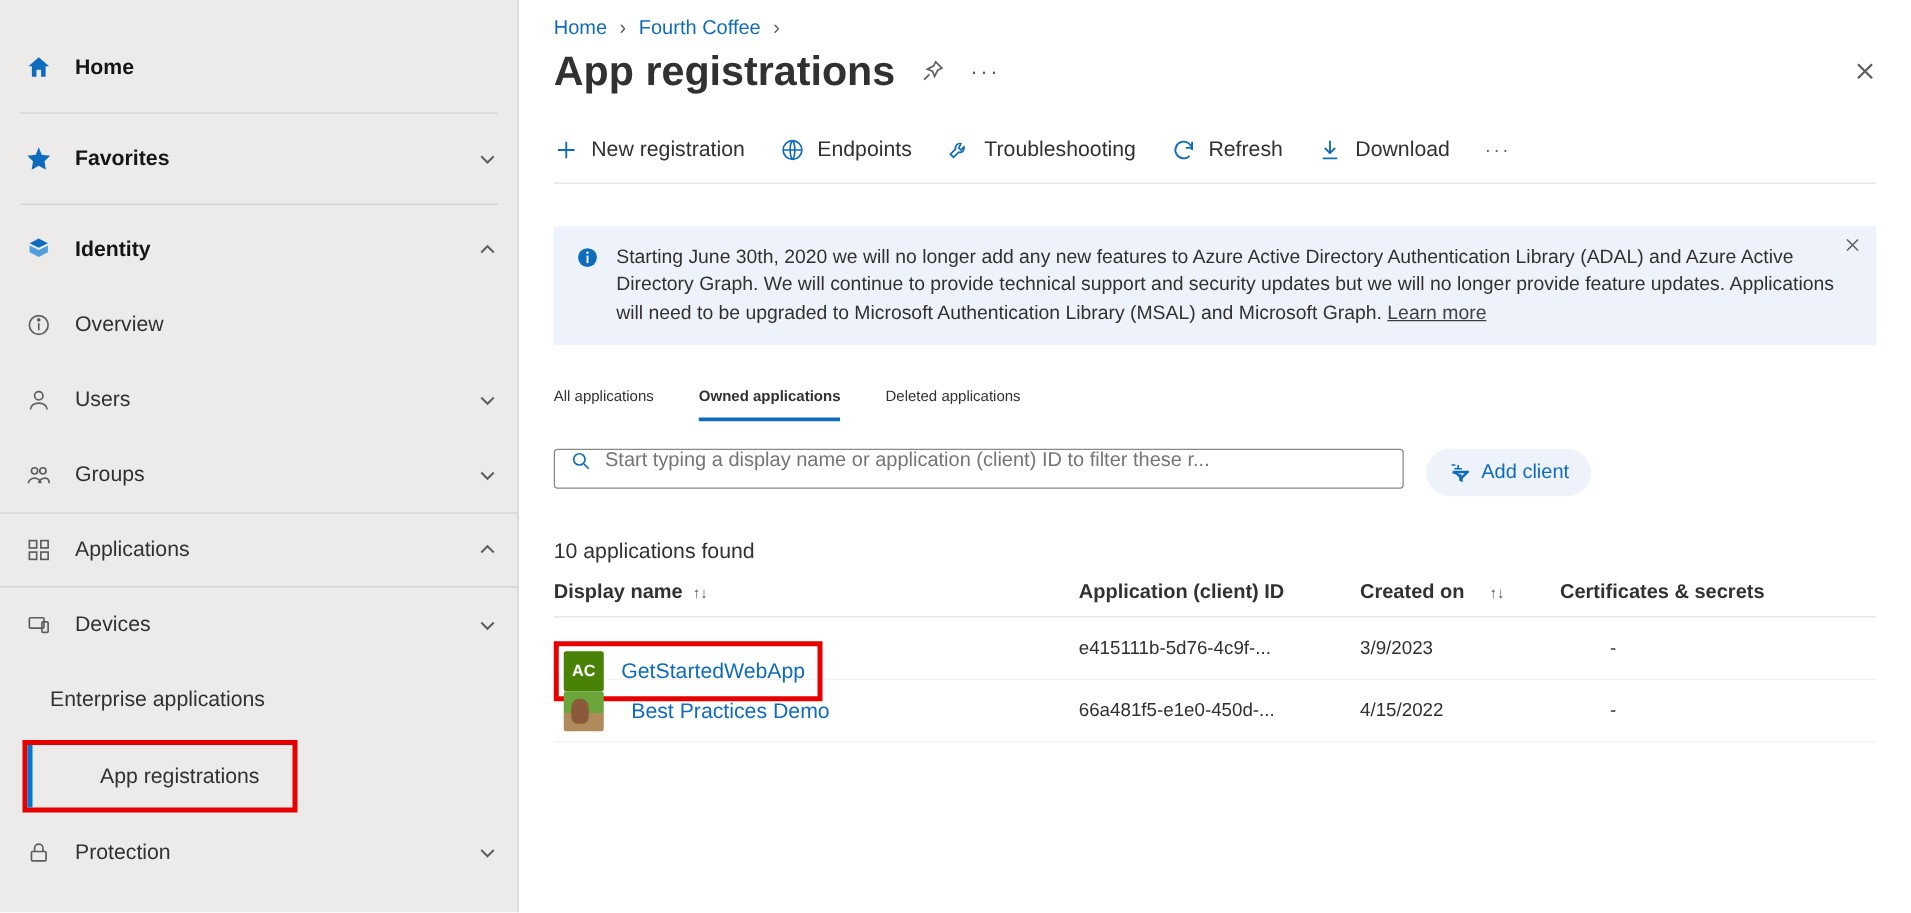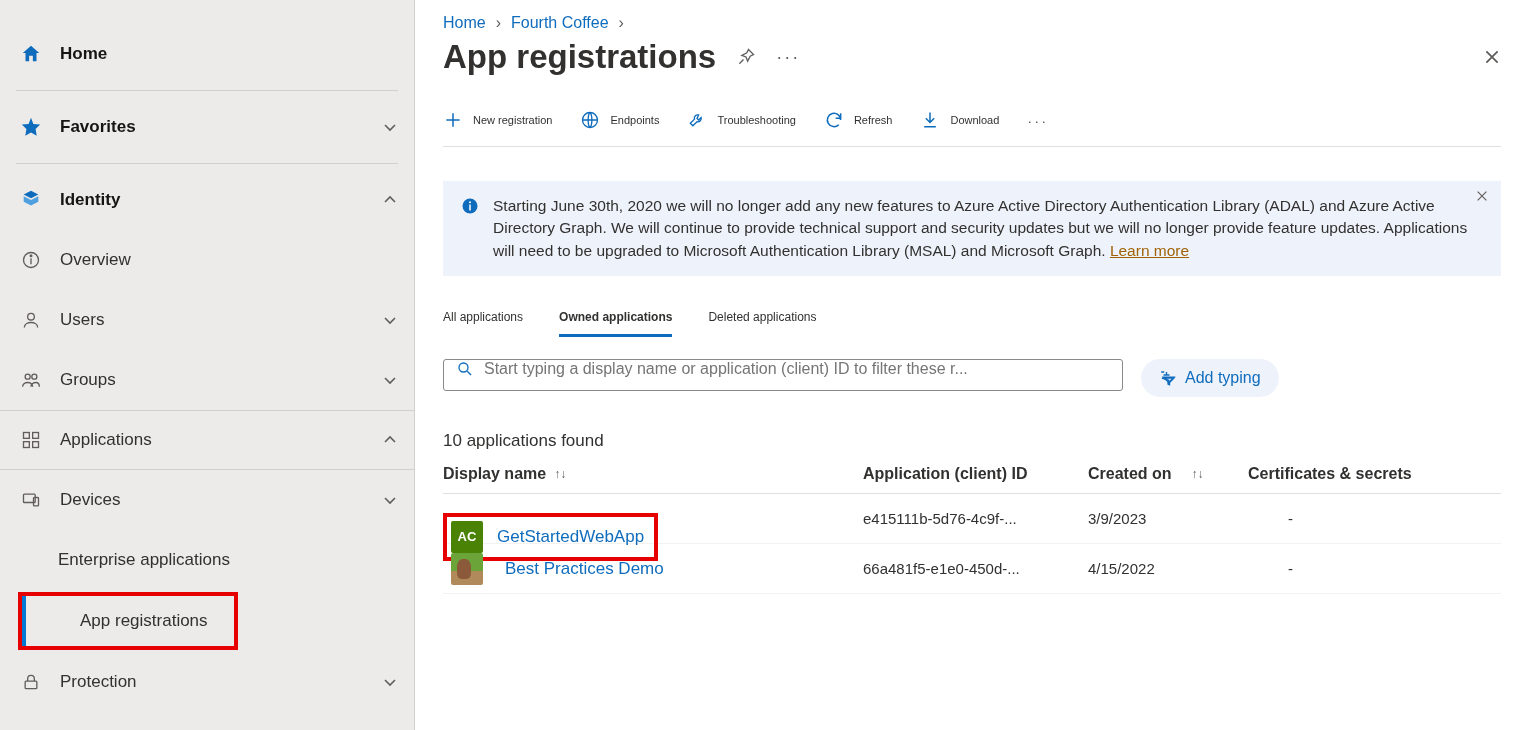--- a/index.html
+++ b/index.html
@@ -4,38 +4,38 @@
 <style>
 * { box-sizing: border-box; margin: 0; padding: 0; }
 body { font-family: "Segoe UI", Arial, sans-serif; font-size: 15px; color: #323130; background: #fff; display: flex; width: 1529px; height: 730px; overflow: hidden; }
 .sidebar { width: 415px; background: #edebe9; border-right: 1px solid #d2d0ce; padding-top: 24px; }
 .side-row { display: flex; align-items: center; height: 60px; padding: 0 16px; cursor: pointer; }
 .side-row .icon { width: 30px; display: flex; justify-content: center; color: #605e5c; }
 .side-row .label { flex: 1; font-size: 17px; padding-left: 14px; }
 .side-row .chev { color: #605e5c; }
 .side-row.bold .label { font-weight: 600; color: #161514; }
 .side-sep { border-bottom: 1px solid #d2d0ce; margin: 6px 16px; }
-.side-sub { padding-left: 58px; height: 60px; display: flex; align-items: center; font-size: 17px; }
+.side-sub { padding-left: 40px; height: 60px; display: flex; align-items: center; font-size: 17px; }
 .side-sub.active { border-left: 4px solid #0078d4; padding-left: 54px; }
 .redbox { border: 4px solid #e60000; margin-top: 36px; }
 .main { flex: 1; padding: 14px 28px 0 28px; overflow: hidden; }
 .breadcrumb { display: flex; align-items: center; gap: 10px; font-size: 16px; color: #605e5c; }
 .breadcrumb a { color: #0f6cbd; text-decoration: none; }
 .breadcrumb .sep { color: #605e5c; }
 .titlerow { display: flex; align-items: center; gap: 20px; margin-top: 6px; }
 .pagetitle { font-size: 33px; font-weight: 600; }
 .titlerow .ticon { color: #605e5c; cursor: pointer; font-size: 18px; }
 .closeX { margin-left: auto; font-size: 20px; color: #605e5c; cursor: pointer; }
 .toolbar { display: flex; align-items: center; gap: 28px; margin-top: 34px; padding-bottom: 16px; border-bottom: 1px solid #e1dfdd; }
-.tbtn { display: flex; align-items: center; gap: 10px; font-size: 11px; cursor: pointer; }
+.tbtn { display: flex; align-items: center; gap: 10px; font-size: 17px; cursor: pointer; }
 .tbtn .ticon { color: #0f6cbd; }
 .infobox { background: #eef3fb; display: flex; gap: 14px; padding: 14px 18px; margin-top: 34px; position: relative; font-size: 15.5px; line-height: 1.45; }
 .infobox .iicon { color: #0f6cbd; flex-shrink: 0; margin-top: 2px; }
 .infobox .dismiss { position: absolute; right: 12px; top: 8px; color: #605e5c; cursor: pointer; font-size: 14px; }
-.infobox a { color: #a16207; }
+.infobox a { color: #404040; }
 .tabs { display: flex; gap: 36px; margin-top: 34px; font-size: 12px; }
 .tab { padding-bottom: 10px; cursor: pointer; }
 .tab.active { font-weight: 600; border-bottom: 3px solid #0f6cbd; }
 .filterrow { display: flex; gap: 18px; margin-top: 22px; }
 .searchbox { flex: 0 0 680px; display: flex; align-items: flex-start; border: 1px solid #8a8886; border-radius: 3px; height: 32px; padding: 0 12px; color: #605e5c; gap: 10px; }
 .searchbox input { border: none; outline: none; flex: 1; font-size: 16px; color: #605e5c; background: transparent; text-overflow: ellipsis; }
 .addfilters { display: flex; align-items: center; gap: 8px; background: #eef3fb; color: #0f6cbd; padding: 0 18px; border-radius: 20px; height: 38px; font-size: 16px; cursor: pointer; }
 .resultcount { margin-top: 34px; font-size: 17px; }
 .thead { display: flex; margin-top: 14px; border-bottom: 1px solid #e1dfdd; padding-bottom: 10px; font-weight: 600; font-size: 16px; }
 .col-name { width: 420px; display: flex; align-items: center; gap: 8px; }
@@ -290,21 +290,21 @@
       <input type="text" placeholder="Start typing a display name or application (client) ID to filter these r..." style="">
     </div>
     <div class="addfilters">
       <span>
           <svg width="18" height="18" viewBox="0 0 24 24" fill="none" stroke="#0f6cbd" stroke-width="1.8">
             <path d="M10 4v4M6 8h8M3 4h4"></path>
             <path d="M4 12h16l-7 7v-4z" fill="none"></path>
             <path d="M6 11h14l-6 6v4l-2-1v-3z"></path>
           </svg>
         </span>
-      <span>Add typing</span>
+      <span>Add client</span>
     </div>
   </div>
 
   <div class="resultcount">10 applications found</div>
 
   <div class="thead">
     <div class="col-name">
       <span>Display name</span>
       <span class="sorticon">↑↓</span>
     </div>

